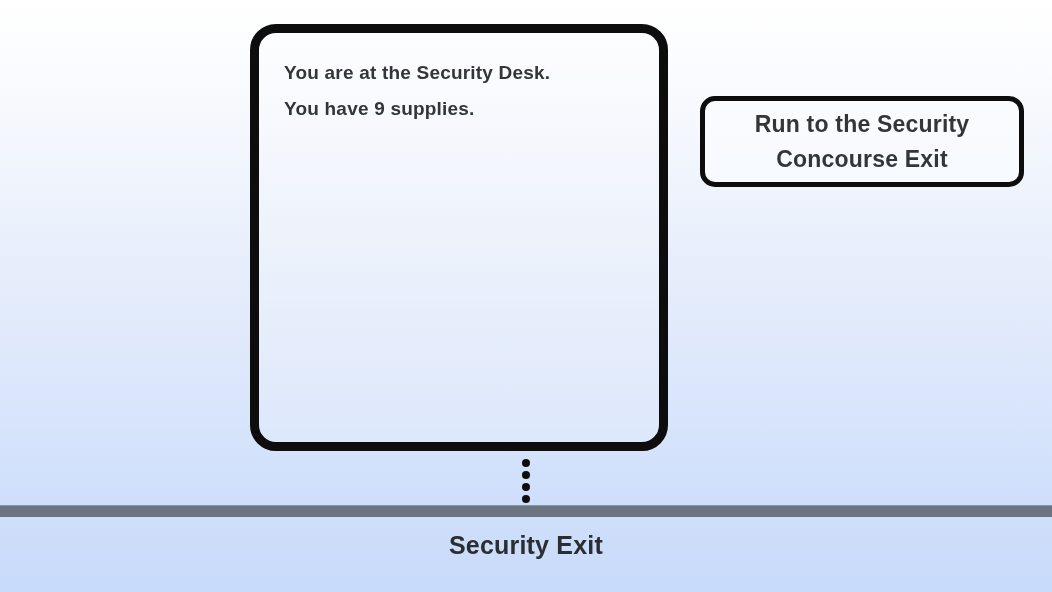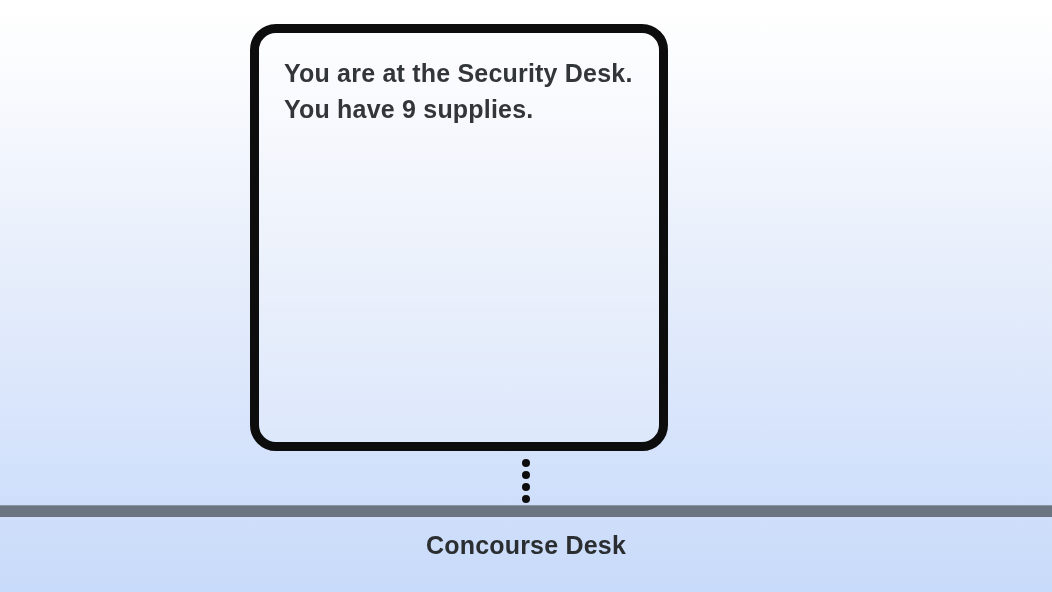--- a/index.html
+++ b/index.html
@@ -23,21 +23,21 @@
     top: 24px;
     width: 418px;
     height: 427px;
     box-sizing: border-box;
     border: 9px solid #0d0d0d;
     border-radius: 26px;
     background: rgba(255, 255, 255, 0.18);
     padding: 22px 16px 0 25px;
   }
   .narration-line {
-    font-size: 25px;
+    font-size: 19px;
     line-height: 36px;
     font-weight: 700;
     color: #333639;
     letter-spacing: 0.2px;
     white-space: nowrap;
   }
 
   
   .action-button {
     position: absolute;
@@ -108,25 +108,26 @@
 </head>
 <body>
 
 <div class="stage">
 
   <div class="narration-box">
     <div class="narration-line">You are at the Security Desk.</div>
     <div class="narration-line">You have 9 supplies.</div>
   </div>
 
+  <div class="action-button">Run to the Security Concourse Exit</div>
 
   <div class="connector">
     <span class="dot"></span>
     <span class="dot"></span>
     <span class="dot"></span>
     <span class="dot"></span>
   </div>
 
   <div class="floor-bar"></div>
 
-  <div class="location-label">Concourse Desk</div>
+  <div class="location-label">Security Exit</div>
 
 </div>
 
 </body></html>

